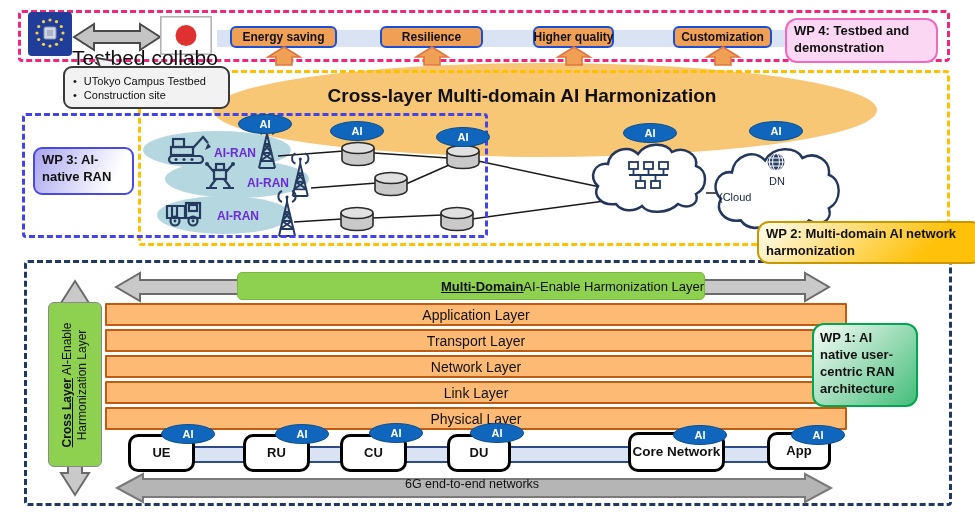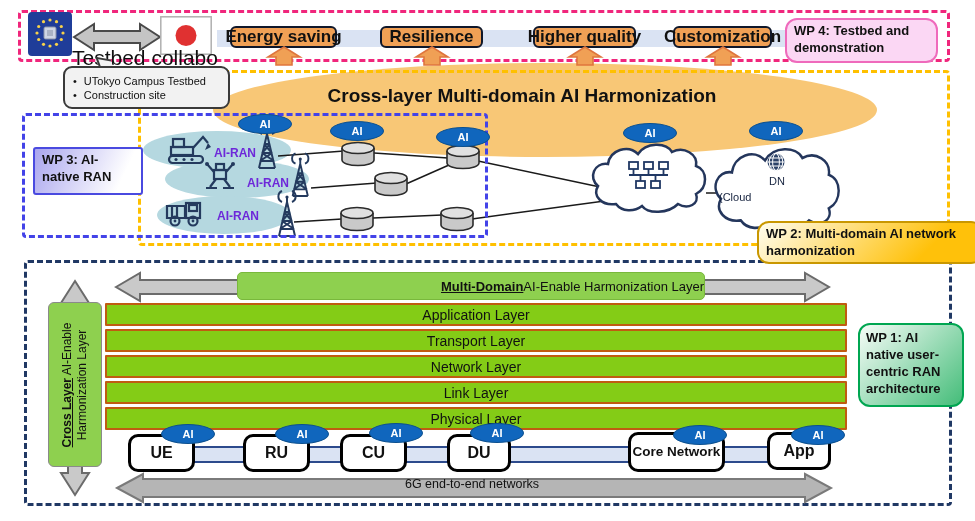--- a/index.html
+++ b/index.html
@@ -15,36 +15,36 @@
   .region{position:absolute;border-radius:4px;pointer-events:none;z-index:2;}
   .region.pink  {left:18px; top:10px; width:932px;height:52px; border:3px dashed #f0267c;}
   .region.orange{left:138px;top:70px; width:812px;height:176px;border:3px dashed #ffc000;}
   .region.blue  {left:22px; top:113px;width:466px;height:125px;border:3px dashed #4343e8;}
   .region.navy  {left:24px; top:260px;width:928px;height:246px;border:3px dashed #203864;}
 
   
   .top-strip{left:217px;top:30px;width:568px;height:17px;background:#dae3f3;z-index:1;}
   .benefit{position:absolute;z-index:3;}
   .benefit .bx{
-    height:22px;background:#f0a055;border:2px solid #0f172a;border-radius:6px;
+    height:22px;background:#f0a055;border:2px solid #1d4ed8;border-radius:6px;
     display:flex;align-items:center;justify-content:center;
-    font-size:17px;font-weight:bold;white-space:nowrap;
+    font-size:12px;font-weight:bold;white-space:nowrap;
   }
   .benefit .ptr{position:absolute;left:50%;transform:translateX(-50%);top:20px;}
   .title-testbed{left:72px;top:46px;font-size:21px;z-index:3;white-space:nowrap;}
   .wp-label{
     position:absolute;z-index:5;font-weight:bold;font-size:13px;line-height:1.3;
     padding:3px 7px;border-radius:12px;
   }
   .wp4{left:785px;top:18px;width:153px;height:45px;background:#fbd7f4;border:2.5px solid #ef6abc;}
-  .wp3{left:33px;top:147px;width:110px;height:48px;border:2px solid #4a4ae0;border-radius:3px;
+  .wp3{left:33px;top:147px;width:101px;height:48px;border:2px solid #4a4ae0;border-radius:9px;
        background:linear-gradient(115deg,#aaa6ee 0%,#ffffff 80%);}
   .wp2{left:757px;top:189px;width:226px;height:43px;border:2px solid #c99700;
        background:linear-gradient(135deg,#fffdf0 0%,#ffc10a 75%);margin-top:32px;}
-  .wp1{left:858px;top:323px;width:106px;height:84px;border:2.5px solid #00a651;
+  .wp1{left:812px;top:323px;width:106px;height:84px;border:2.5px solid #00a651;
        background:linear-gradient(135deg,#f7fcf8 0%,#44bd79 100%);padding:5px 6px;z-index:4;}
   .callout{
     left:63px;top:66px;width:167px;height:43px;background:#f2f2f2;border:2px solid #3a3a3a;
     border-radius:9px;z-index:4;padding:3px 8px;font-size:11px;
     display:flex;flex-direction:column;justify-content:center;gap:2px;
   }
   .callout .row{display:flex;gap:7px;white-space:nowrap;}
   .callout-tail{left:98px;top:58px;width:14px;height:12px;background:#f2f2f2;
     border-left:2px solid #3a3a3a;border-top:2px solid #3a3a3a;transform:skewX(30deg) rotate(12deg);z-index:4;}
 
@@ -74,28 +74,28 @@
   .bu{font-weight:bold;text-decoration:underline;}
   .vgreen{left:48px;top:302px;width:54px;height:165px;background:#8ed04f;border:1.5px solid #8a8a8a;
     border-radius:6px;z-index:3;}
   .vgreen .vtext{
     position:absolute;left:50%;top:50%;width:165px;height:54px;
     transform:translate(-50%,-50%) rotate(-90deg);
     display:flex;flex-direction:column;justify-content:center;text-align:center;
     font-size:12px;line-height:1.25;white-space:nowrap;
   }
   .layer{
-    position:absolute;left:105px;width:742px;height:23px;background:#84cc16;border:2px solid #c05c11;
+    position:absolute;left:105px;width:742px;height:23px;background:#fdba74;border:2px solid #c05c11;
     display:flex;align-items:center;justify-content:center;font-size:14px;z-index:3;border-radius:1px;
   }
   .band{left:150px;top:446px;width:660px;height:17px;background:#dae3f3;border:2px solid #2c4a8c;z-index:3;}
   .node{
     position:absolute;background:#fff;border:3px solid #000;border-radius:10px;z-index:4;
     display:flex;align-items:center;justify-content:center;text-align:center;
-    font-size:16px;font-weight:bold;line-height:1.1;
+    font-size:13px;font-weight:bold;line-height:1.1;
   }
   .sixg-label{left:387px;top:477px;width:170px;text-align:center;font-size:12.5px;z-index:3;white-space:nowrap;}
 </style>
 </head>
 <body>
 
 <div class="stage">
 
   <svg class="abs mid-art" width="975" height="521" viewBox="0 0 975 521">
 
@@ -261,21 +261,21 @@
     <svg class="ptr" width="34" height="20">
       <polygon points="17,1 33,11 25,11 25,19 9,19 9,11 1,11" fill="#f0a055" stroke="#df753d" stroke-width="1.6"></polygon>
     </svg>
   </div>
   <div class="benefit" style="left:380px;top:26px;width:103px;">
     <div class="bx">Resilience</div>
     <svg class="ptr" width="34" height="20">
       <polygon points="17,1 33,11 25,11 25,19 9,19 9,11 1,11" fill="#f0a055" stroke="#df753d" stroke-width="1.6"></polygon>
     </svg>
   </div>
-  <div class="benefit" style="left:533px;top:26px;width:103px;">
+  <div class="benefit" style="left:533px;top:26px;width:81px;">
     <div class="bx">Higher quality</div>
     <svg class="ptr" width="34" height="20">
       <polygon points="17,1 33,11 25,11 25,19 9,19 9,11 1,11" fill="#f0a055" stroke="#df753d" stroke-width="1.6"></polygon>
     </svg>
   </div>
   <div class="benefit" style="left:673px;top:26px;width:99px;">
     <div class="bx">Customization</div>
     <svg class="ptr" width="34" height="20">
       <polygon points="17,1 33,11 25,11 25,19 9,19 9,11 1,11" fill="#f0a055" stroke="#df753d" stroke-width="1.6"></polygon>
     </svg>

